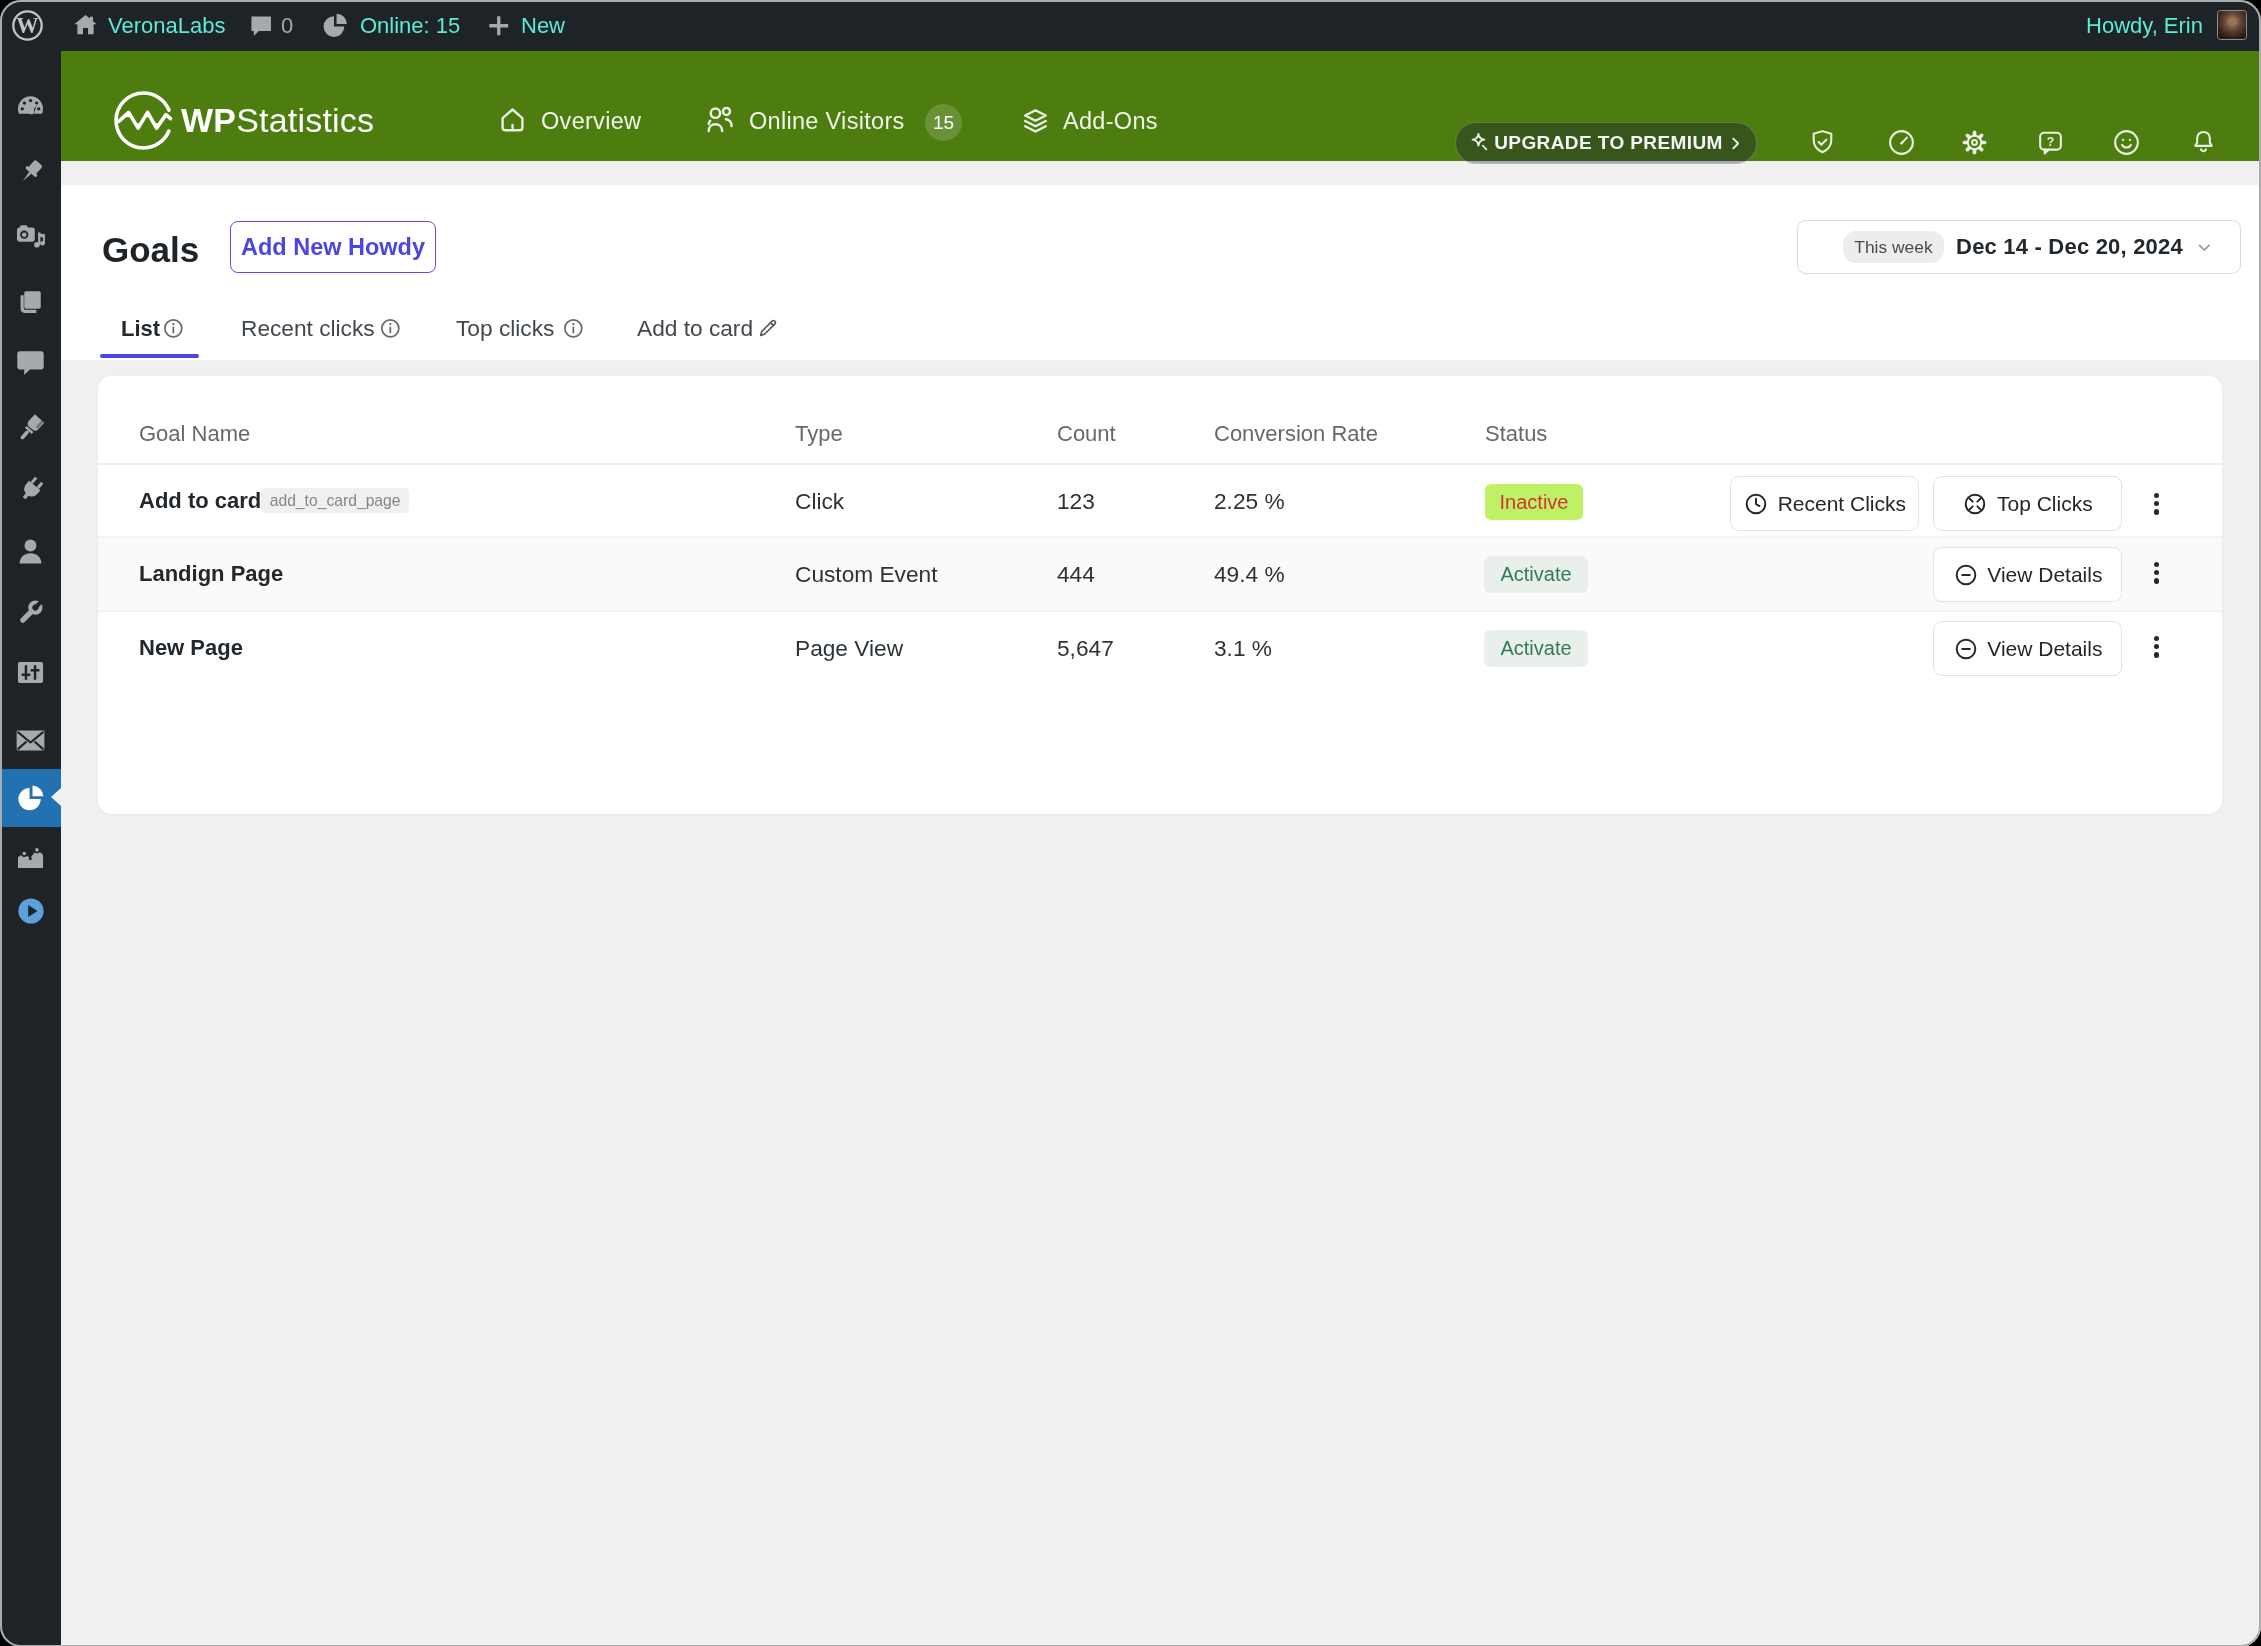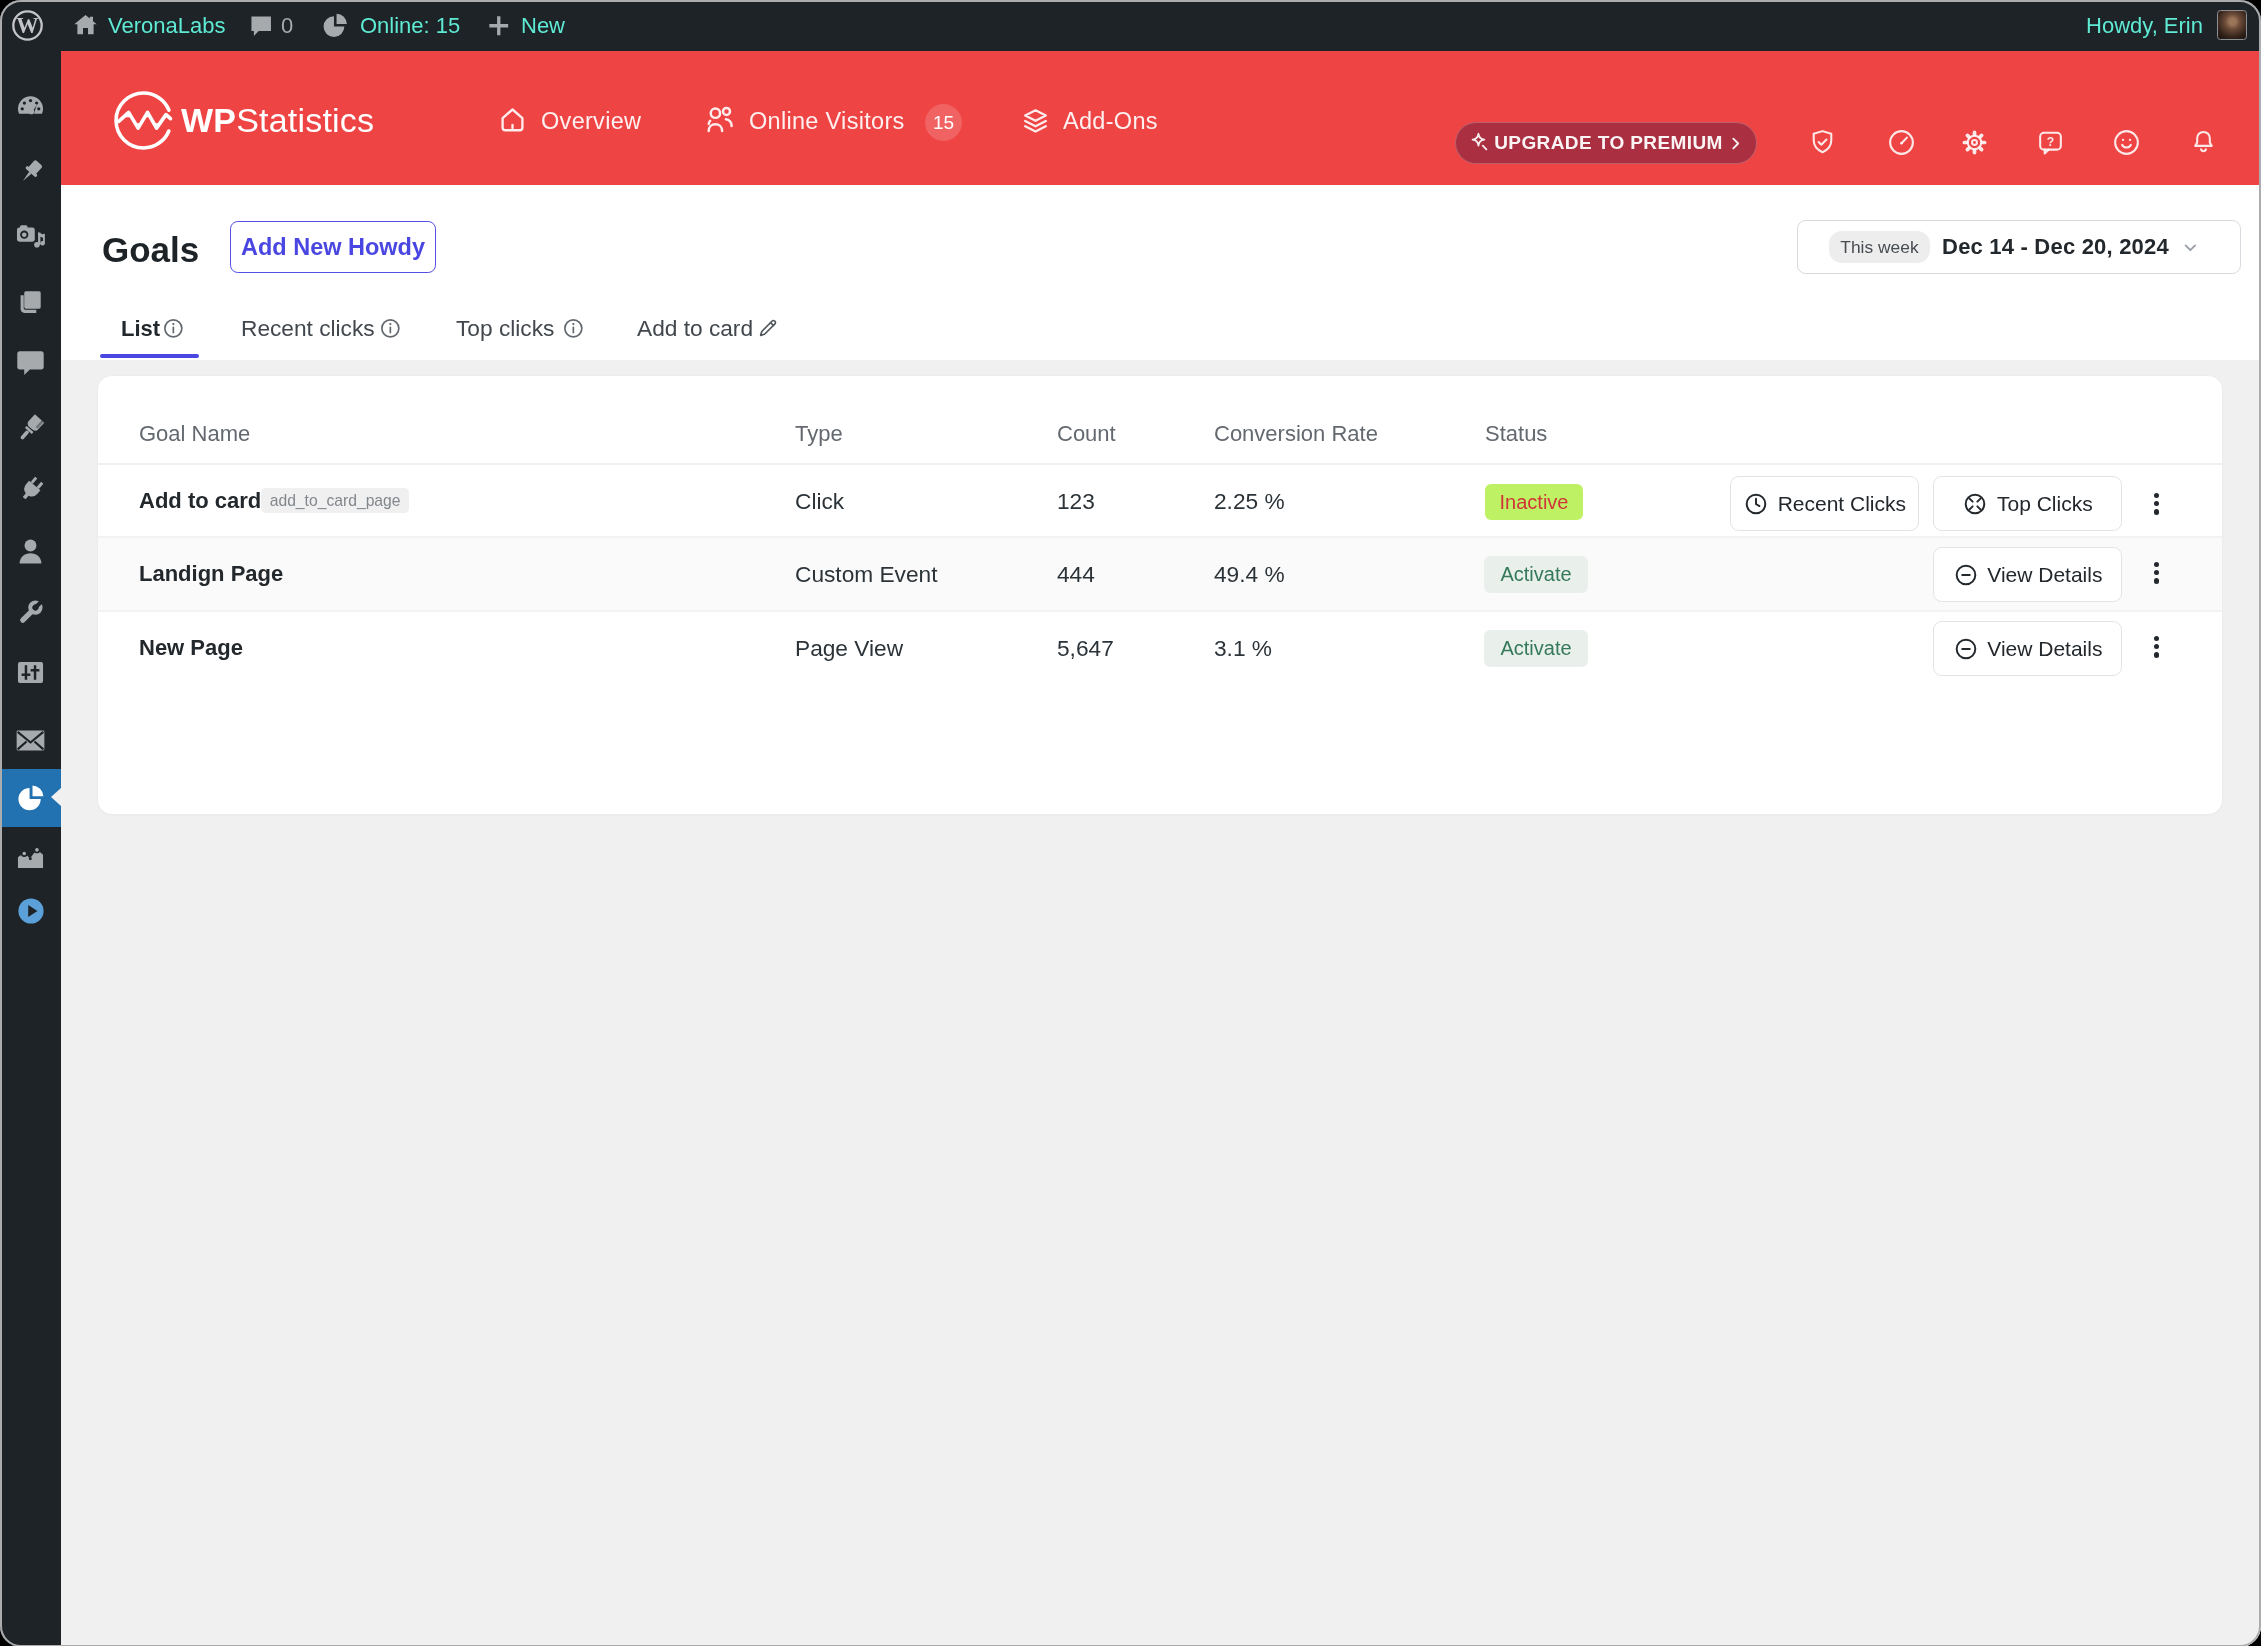--- a/index.html
+++ b/index.html
@@ -2,21 +2,21 @@
 <html style="font-size:14px"><head>
 <meta charset="utf-8">
 <style>
   * { margin:0; padding:0; box-sizing:border-box; }
   html,body { width:2261px; height:1647px; background:#000; font-family:"Liberation Sans", sans-serif; }
   .abs { position:absolute; }
   #frame { position:absolute; left:0; top:0; width:2261px; height:1647px; border-radius:21px; overflow:hidden; background:#f0f0f1; }
   #frameborder { position:absolute; left:0; top:0; width:2261px; height:1647px; border-radius:21px; border:2.6px solid #aaacae; pointer-events:none; z-index:99; }
   #adminbar { position:absolute; left:0; top:0; width:2261px; height:51px; background:#1d2327; z-index:5; }
   #sidebar { position:absolute; left:0; top:51px; width:61px; height:1596px; background:#1d2327; z-index:4; }
-  #header { position:absolute; left:61px; top:51px; width:2200px; height:134px; background:#ef4444; z-index:3; }
+  #header { position:absolute; left:61px; top:51px; width:2200px; height:110px; background:#4d7c0f; z-index:3; }
   #whitebar { position:absolute; left:61px; top:185px; width:2200px; height:175px; background:#ffffff; box-shadow:0 0.9px 1.7px rgba(0,0,0,0.07); }
   #gray { position:absolute; left:61px; top:360px; width:2200px; height:1287px; background:#f0f0f1; }
   #card { position:absolute; left:98px; top:376px; width:2124px; height:438px; background:#fff; border-radius:14px; box-shadow:0 0.9px 2.6px rgba(0,0,0,0.04); }
   .abtxt { color:#5eead4; font-size:22px; line-height:51px; position:absolute; top:0; white-space:nowrap; }
   .navtxt { color:rgba(255,255,255,0.92); font-size:23.5px; position:absolute; white-space:nowrap; font-weight:500; letter-spacing:0.3px; }
   .hicon { position:absolute; }
   .celltxt { position:absolute; font-size:22.7px; color:#2c3338; white-space:nowrap; }
   .hdrtxt { position:absolute; font-size:22px; color:#646970; white-space:nowrap; }
   .rowsep { position:absolute; left:0; width:2124px; height:1.7px; background:#efeff0; }
   .btn { position:absolute; width:189px; height:55px; border:1.7px solid #e2e3e6; border-radius:8.7px; background:#fff; display:flex; align-items:center; justify-content:center; gap:8.7px; font-size:21px; color:#23282d; font-weight:500; white-space:nowrap; }
@@ -258,21 +258,21 @@
     <svg class="hicon" style="left:2127px;top:76px" width="31" height="31" viewBox="0 0 24 24" fill="none" stroke="rgba(255,255,255,0.88)" stroke-width="1.6" stroke-linecap="round" stroke-linejoin="round">
       <path d="M12 3.8c-2.9 0-4.9 2.1-4.9 5v3.3L5.6 14.6h12.8l-1.5-2.5V8.8c0-2.9-2-5-4.9-5z"></path>
       <path d="M10.1 17.3a1.95 1.95 0 0 0 3.8 0"></path>
     </svg>
   </div>
   <div id="whitebar">
     <div class="abs" style="left:41px;top:40px;height:49px;line-height:49px;font-size:35px;font-weight:700;color:#1d2327">Goals</div>
     <div class="abs" style="left:169px;top:36px;width:206px;height:52px;border:1.7px solid #544fe4;border-radius:7.8px;color:#4a46e2;font-size:23.5px;font-weight:700;display:flex;align-items:center;justify-content:center">Add New Howdy</div>
 
     <div class="abs" style="left:1736px;top:35px;width:444px;height:54px;border:1.7px solid #d7d9de;border-radius:8.7px;background:#fff;display:flex;align-items:center">
-      <div style="margin-left:31px;background:#ededee;border-radius:13px;padding:0 11.3px;height:32px;line-height:32px;font-size:17.4px;color:#474c52;white-space:nowrap;flex-shrink:0">This week</div>
+      <div style="margin-left:45px;background:#ededee;border-radius:13px;padding:0 11.3px;height:32px;line-height:32px;font-size:17.4px;color:#474c52;white-space:nowrap;flex-shrink:0">This week</div>
       <div style="margin-left:12.2px;font-size:22px;font-weight:700;color:#23282d;letter-spacing:0.2px;white-space:nowrap;flex-shrink:0">Dec 14 - Dec 20, 2024</div>
       <svg style="margin-left:10.5px" width="22.7" height="22.7" viewBox="0 0 24 24" fill="none" stroke="#9aa0a6" stroke-width="2" stroke-linecap="round" stroke-linejoin="round">
           <path d="M7 10l5 5 5-5"></path>
         </svg>
     </div>
 
     <div class="abs" style="left:60px;top:127px;height:33px;line-height:33px;font-size:22px;font-weight:700;color:#23282d">List</div>
     <svg class="abs" style="left:101px;top:132px" width="22.7" height="22.7" viewBox="0 0 24 24" fill="none" stroke="#646970" stroke-width="1.8">
         <circle cx="12" cy="12" r="9"></circle>
         <path d="M12 11v5.5" stroke-linecap="round"></path>

